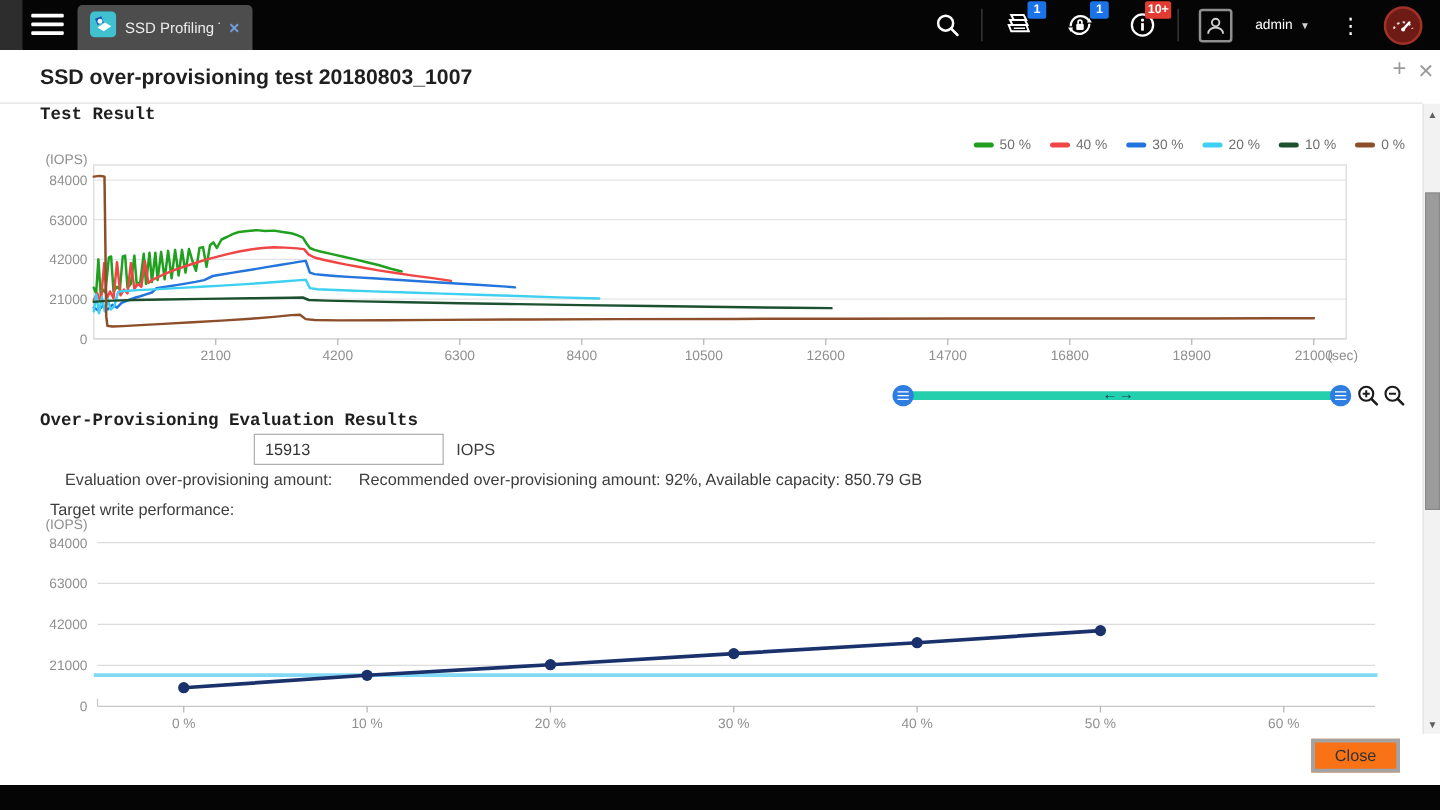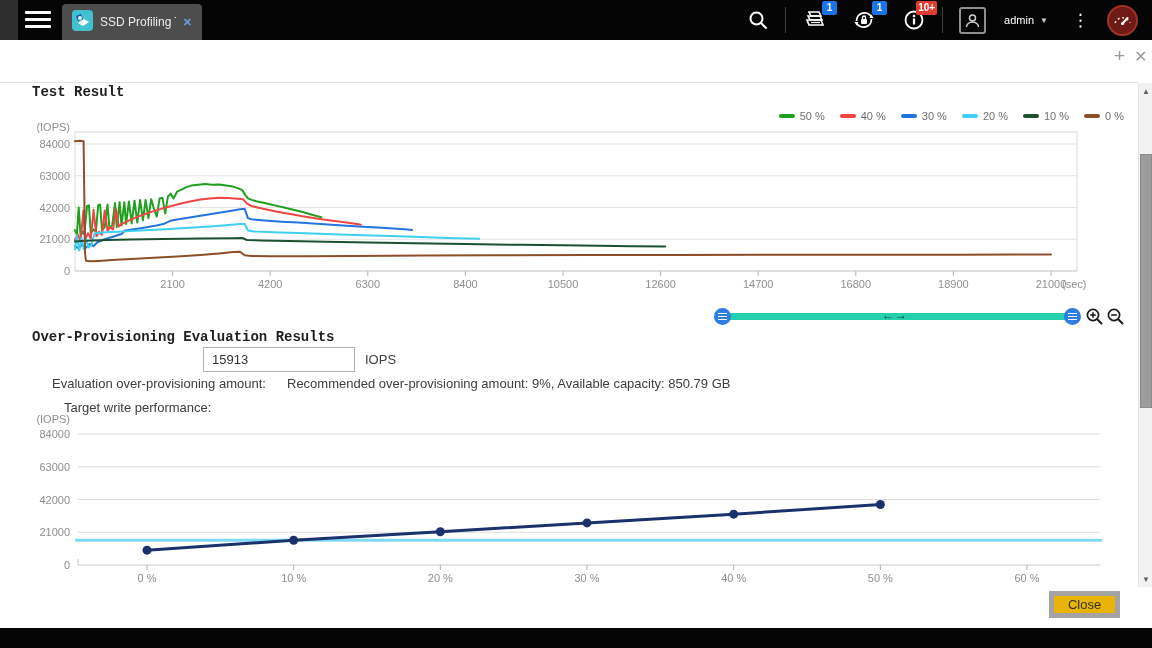--- a/index.html
+++ b/index.html
@@ -42,21 +42,21 @@
   
   .slider-track{position:absolute;left:722px;top:313px;width:350px;height:7px;background:#24cfae;border-radius:4px;cursor:pointer;}
   .slider-handle{position:absolute;top:308px;width:17px;height:17px;border-radius:50%;background:#2e7de0;display:flex;flex-direction:column;justify-content:center;align-items:center;gap:2px;cursor:ew-resize;}
   .slider-handle i{display:block;width:9px;height:1px;background:#fff;}
   .slider-arrows{position:absolute;left:868px;top:308px;width:54px;text-align:center;font-size:12px;color:#16324f;letter-spacing:1px;cursor:ew-resize;}
   .zoom-btn{position:absolute;top:307px;width:19px;height:19px;background:none;border:none;padding:0;cursor:pointer;}
 
   
   .form-label{position:absolute;font-size:13px;color:#3d3d3d;}
   .target-input{position:absolute;left:203px;top:347px;width:152px;height:25px;border:1px solid #b0b0b0;font-size:13px;color:#333;padding:0 8px;background:#fff;}
-  .close-btn{position:absolute;left:1049px;top:591px;width:71px;height:27px;background:#eab308;border:5px solid #a3a3a3;font-size:13px;color:#333;cursor:pointer;}
+  .close-btn{position:absolute;left:1049px;top:591px;width:71px;height:27px;background:#f97316;border:3px solid #a3a3a3;font-size:13px;color:#333;cursor:pointer;}
 
   
   .scrollbar{position:absolute;left:1138px;top:83px;width:14px;height:504px;background:#f2f2f2;border-left:1px solid #e3e3e3;}
   .sb-arrow{position:absolute;left:0;width:14px;text-align:center;color:#606060;font-size:8px;cursor:pointer;}
   .sb-thumb{position:absolute;left:1px;top:71px;width:12px;height:254px;background:#9c9c9c;border:1px solid #8a8a8a;cursor:grab;}
 
   .bottombar{position:absolute;left:0;top:628px;width:1152px;height:20px;background:#050505;}
 </style>
 </head>
 <body>
@@ -148,20 +148,21 @@
           <svg width="23" height="23" viewBox="0 0 23 23">
               <path d="M4 14 A8 8 0 0 1 19 14" fill="none" stroke="#e8d9d4" stroke-width="1.6" stroke-dasharray="2 2.6"></path>
               <line x1="11.5" y1="14.5" x2="16.5" y2="9" stroke="#fff" stroke-width="2" stroke-linecap="round"></line>
               <circle cx="11.5" cy="14.5" r="1.6" fill="#fff"></circle>
             </svg>
         </span>
       </button>
     </div>
   </div>
 
+  <h1 class="dlg-title" style="margin:0;">SSD over-provisioning test 20180803_1007</h1>
   <button class="dlg-add">+</button>
   <button class="dlg-close">✕</button>
   <div class="dlg-sep"></div>
 
   <div class="sec-h" style="left:32px;top:84px;">Test Result</div>
 
   <div class="legend">
       <span class="legend-item">
         <span class="legend-swatch" style="background: rgb(31, 160, 31);"></span>
         <span class="legend-label">50 %</span>
@@ -251,25 +252,25 @@
   </button>
   <button class="zoom-btn" style="left:1106px;">
     <svg width="19" height="19" viewBox="0 0 19 19">
         <circle cx="8" cy="8" r="5.6" fill="none" stroke="#1c1c1c" stroke-width="1.7"></circle>
         <line x1="12.2" y1="12.2" x2="16.5" y2="16.5" stroke="#1c1c1c" stroke-width="2" stroke-linecap="round"></line>
         <line x1="5.2" y1="8" x2="10.8" y2="8" stroke="#1c1c1c" stroke-width="1.6"></line>
       </svg>
   </button>
 
   <div class="sec-h" style="left:32px;top:329px;">Over-Provisioning Evaluation Results</div>
-  <label class="form-label" style="left:64px;top:352px;margin-top:48px;">Target write performance:</label>
+  <label class="form-label" style="left:40px;top:352px;margin-top:48px;">Target write performance:</label>
   <input class="target-input" type="text" value="15913" style="">
   <span class="form-label" style="left:365px;top:352px;">IOPS</span>
   <span class="form-label" style="left:52px;top:376px;">Evaluation over-provisioning amount:</span>
-  <span class="form-label" style="left:287px;top:376px;">Recommended over-provisioning amount: 9%, Available capacity: 850.79 GB</span>
+  <span class="form-label" style="left:287px;top:376px;">Recommended over-provisioning amount: 92%, Available capacity: 850.79 GB</span>
 
   <svg class="chart-svg" style="top:405px;" width="1152" height="185">
       <line x1="78" y1="160" x2="1100" y2="160" stroke="#c6c6c6"></line>
       <text x="70" y="164" text-anchor="end" font-size="11" fill="#8f8f8f">0</text>
       <line x1="78" y1="127.25" x2="1100" y2="127.25" stroke="#dcdcdc"></line>
       <text x="70" y="131.25" text-anchor="end" font-size="11" fill="#8f8f8f">21000</text>
       <line x1="78" y1="94.5" x2="1100" y2="94.5" stroke="#dcdcdc"></line>
       <text x="70" y="98.5" text-anchor="end" font-size="11" fill="#8f8f8f">42000</text>
       <line x1="78" y1="61.75" x2="1100" y2="61.75" stroke="#dcdcdc"></line>
       <text x="70" y="65.75" text-anchor="end" font-size="11" fill="#8f8f8f">63000</text>

